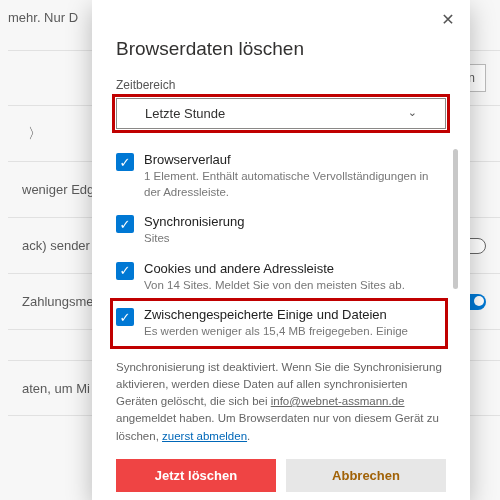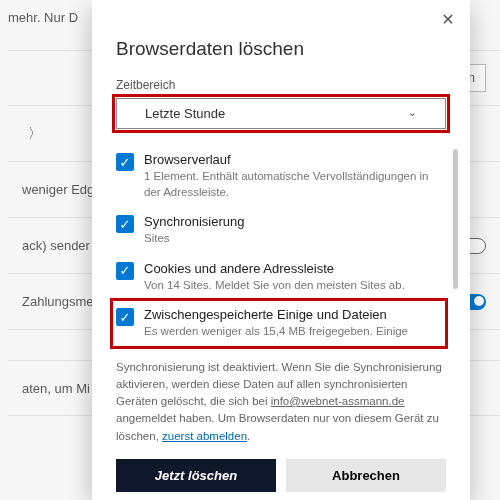--- a/index.html
+++ b/index.html
@@ -155,22 +155,22 @@
 }
 .btn-primary, .btn-secondary {
   flex: 1;
   padding: 9px 0;
   font-size: 13px;
   font-weight: 600;
   border: none;
   cursor: pointer;
   font-family: inherit;
 }
-.btn-primary { background: #0f172a; color: #fff; font-style: italic; }
-.btn-secondary { background: #e7e7e7; color: #000000; }
+.btn-primary { background: #ef4444; color: #fff; }
+.btn-secondary { background: #e7e7e7; color: #a16207; }
 </style>
 </head>
 <body>
 
 <div class="bg">
   <div class="sp"><span>mehr. Nur D</span></div>
   <div class="row" style="border-top:1px solid #e1e1e1; margin-top:20px;">
     <span></span>
     <span class="btn">hlen</span>
   </div>

